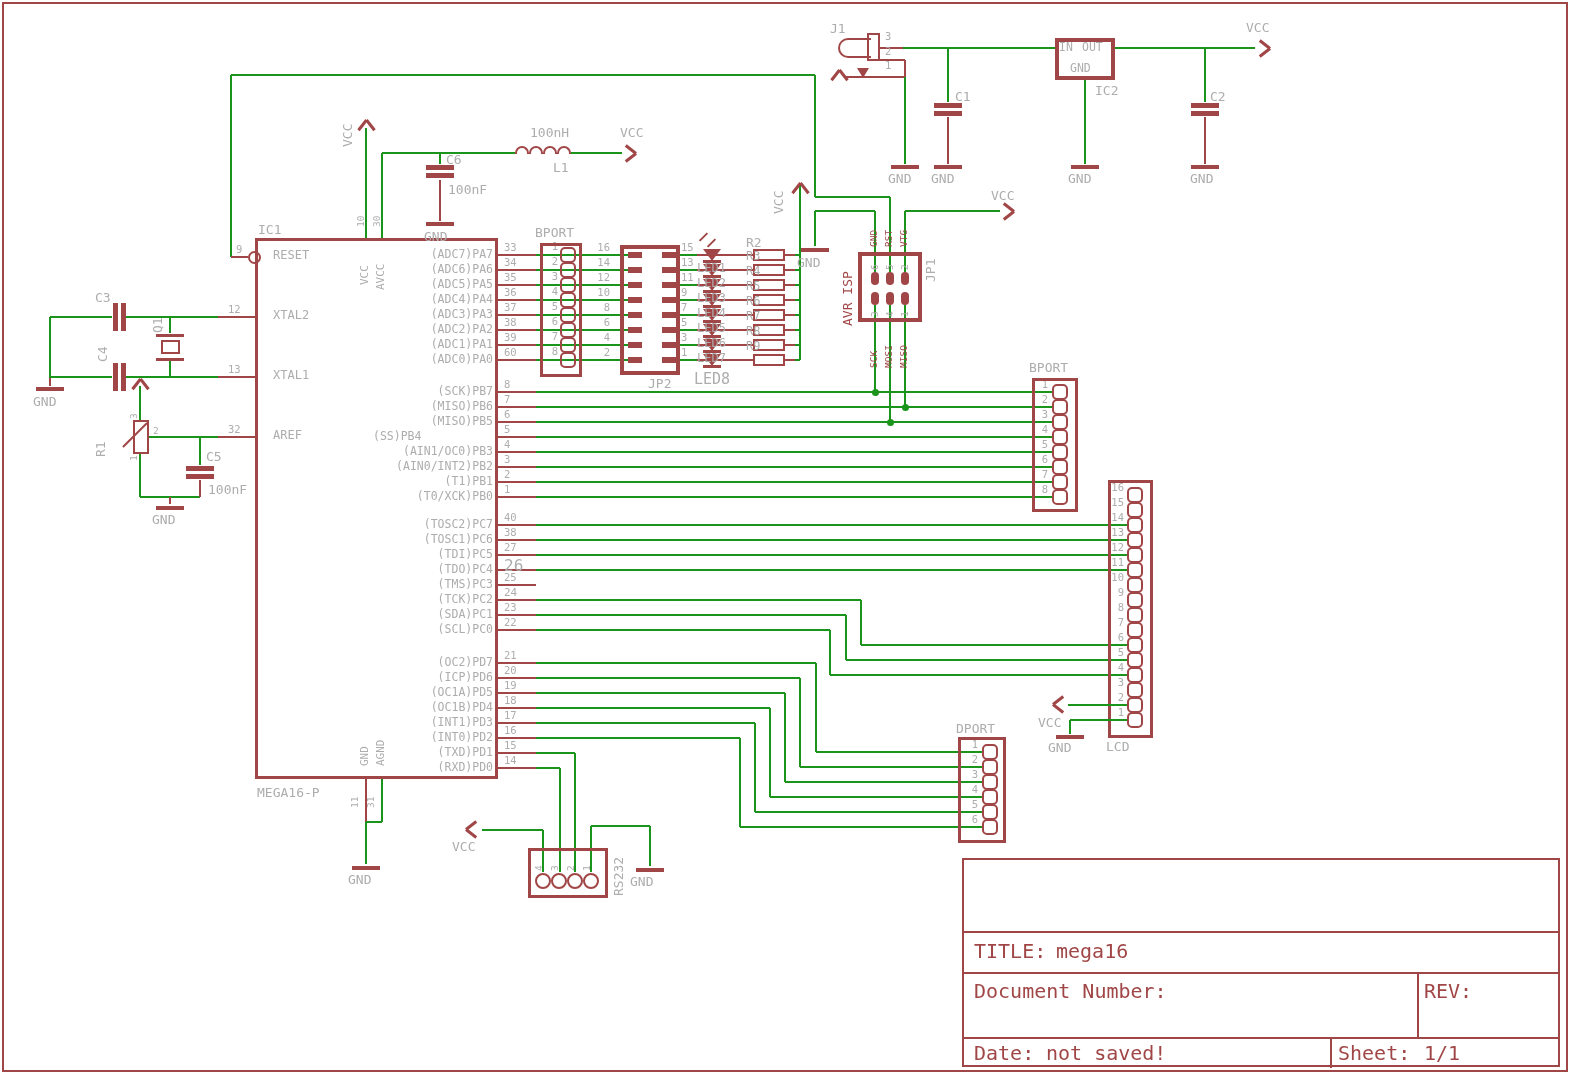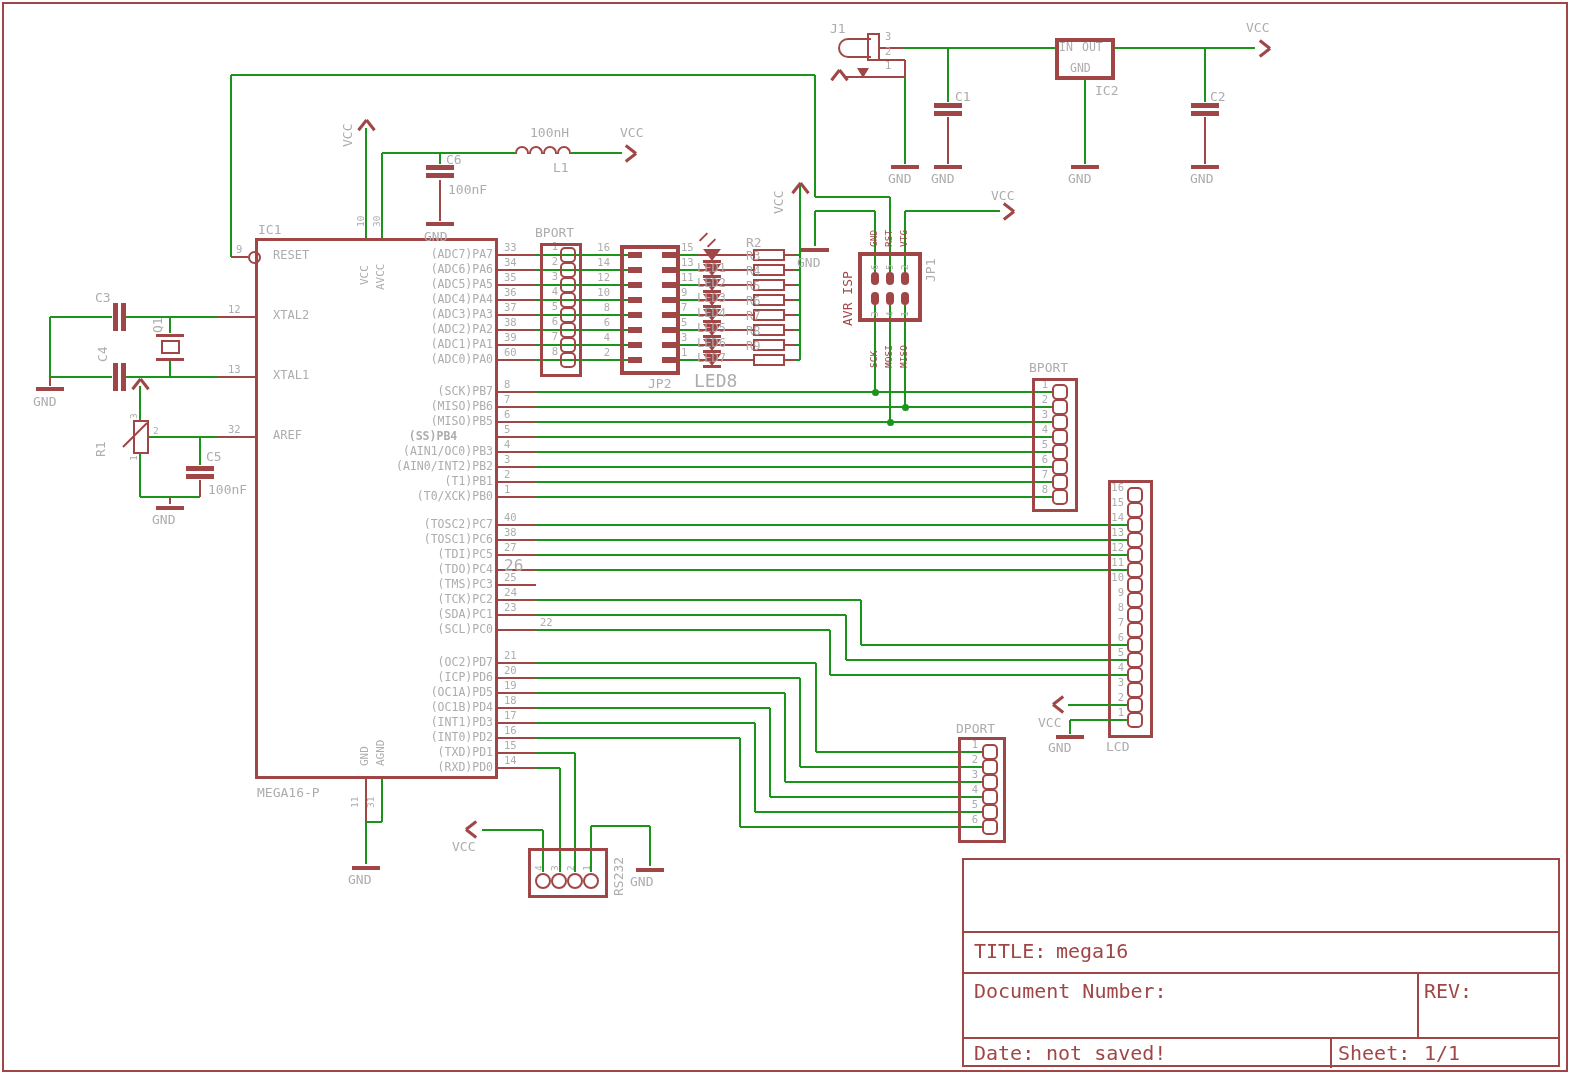--- a/index.html
+++ b/index.html
@@ -306,21 +306,21 @@
     <div class="abs" style="left: 1052px; top: 399px; width: 16px; height: 16px; border: 2px solid rgb(161, 70, 70); border-radius: 5px; box-sizing: border-box;"></div>
     <div class="abs" style="left: 1032px; top: 394px; width: 16px; color: rgb(173, 173, 173); font-size: 10.5px; white-space: nowrap; text-align: right;">2</div>
     <div class="abs" style="left: 498px; top: 421px; width: 38px; height: 2px; background: rgb(161, 70, 70);"></div>
     <div class="abs" style="left: 504px; top: 409px; color: rgb(173, 173, 173); font-size: 10.5px; white-space: nowrap;">6</div>
     <div class="abs" style="left: 373px; top: 415px; width: 120px; color: rgb(173, 173, 173); font-size: 11.5px; white-space: nowrap; text-align: right;">(MISO)PB5</div>
     <div class="abs" style="left: 536px; top: 421px; width: 516px; height: 2px; background: rgb(26, 148, 26);"></div>
     <div class="abs" style="left: 1052px; top: 414px; width: 16px; height: 16px; border: 2px solid rgb(161, 70, 70); border-radius: 5px; box-sizing: border-box;"></div>
     <div class="abs" style="left: 1032px; top: 409px; width: 16px; color: rgb(173, 173, 173); font-size: 10.5px; white-space: nowrap; text-align: right;">3</div>
     <div class="abs" style="left: 498px; top: 436px; width: 38px; height: 2px; background: rgb(161, 70, 70);"></div>
     <div class="abs" style="left: 504px; top: 424px; color: rgb(173, 173, 173); font-size: 10.5px; white-space: nowrap;">5</div>
-    <div class="abs" style="left: 373px; top: 430px; width: 120px; color: rgb(173, 173, 173); font-size: 11.5px; white-space: nowrap; text-align: center; font-weight: bold;">(SS)PB4</div>
+    <div class="abs" style="left: 373px; top: 430px; width: 120px; color: rgb(173, 173, 173); font-size: 11.5px; white-space: nowrap; text-align: left;">(SS)PB4</div>
     <div class="abs" style="left: 536px; top: 436px; width: 516px; height: 2px; background: rgb(26, 148, 26);"></div>
     <div class="abs" style="left: 1052px; top: 429px; width: 16px; height: 16px; border: 2px solid rgb(161, 70, 70); border-radius: 5px; box-sizing: border-box;"></div>
     <div class="abs" style="left: 1032px; top: 424px; width: 16px; color: rgb(173, 173, 173); font-size: 10.5px; white-space: nowrap; text-align: right;">4</div>
     <div class="abs" style="left: 498px; top: 451px; width: 38px; height: 2px; background: rgb(161, 70, 70);"></div>
     <div class="abs" style="left: 504px; top: 439px; color: rgb(173, 173, 173); font-size: 10.5px; white-space: nowrap;">4</div>
     <div class="abs" style="left: 373px; top: 445px; width: 120px; color: rgb(173, 173, 173); font-size: 11.5px; white-space: nowrap; text-align: right;">(AIN1/OC0)PB3</div>
     <div class="abs" style="left: 536px; top: 451px; width: 516px; height: 2px; background: rgb(26, 148, 26);"></div>
     <div class="abs" style="left: 1052px; top: 444px; width: 16px; height: 16px; border: 2px solid rgb(161, 70, 70); border-radius: 5px; box-sizing: border-box;"></div>
     <div class="abs" style="left: 1032px; top: 439px; width: 16px; color: rgb(173, 173, 173); font-size: 10.5px; white-space: nowrap; text-align: right;">5</div>
     <div class="abs" style="left: 498px; top: 466px; width: 38px; height: 2px; background: rgb(161, 70, 70);"></div>
@@ -367,21 +367,21 @@
     <div class="abs" style="left: 536px; top: 599px; width: 325px; height: 2px; background: rgb(26, 148, 26);"></div>
     <div class="abs" style="left: 860px; top: 600px; width: 2px; height: 45px; background: rgb(26, 148, 26);"></div>
     <div class="abs" style="left: 861px; top: 644px; width: 266px; height: 2px; background: rgb(26, 148, 26);"></div>
     <div class="abs" style="left: 498px; top: 614px; width: 38px; height: 2px; background: rgb(161, 70, 70);"></div>
     <div class="abs" style="left: 504px; top: 602px; color: rgb(173, 173, 173); font-size: 10.5px; white-space: nowrap;">23</div>
     <div class="abs" style="left: 373px; top: 608px; width: 120px; color: rgb(173, 173, 173); font-size: 11.5px; white-space: nowrap; text-align: right;">(SDA)PC1</div>
     <div class="abs" style="left: 536px; top: 614px; width: 310px; height: 2px; background: rgb(26, 148, 26);"></div>
     <div class="abs" style="left: 845px; top: 615px; width: 2px; height: 45px; background: rgb(26, 148, 26);"></div>
     <div class="abs" style="left: 846px; top: 659px; width: 281px; height: 2px; background: rgb(26, 148, 26);"></div>
     <div class="abs" style="left: 498px; top: 629px; width: 38px; height: 2px; background: rgb(161, 70, 70);"></div>
-    <div class="abs" style="left: 504px; top: 617px; color: rgb(173, 173, 173); font-size: 10.5px; white-space: nowrap; margin-left: 36px;">22</div>
+    <div class="abs" style="left: 504px; top: 617px; color: rgb(173, 173, 173); font-size: 10.5px; white-space: nowrap;">22</div>
     <div class="abs" style="left: 373px; top: 623px; width: 120px; color: rgb(173, 173, 173); font-size: 11.5px; white-space: nowrap; text-align: right;">(SCL)PC0</div>
     <div class="abs" style="left: 536px; top: 629px; width: 294px; height: 2px; background: rgb(26, 148, 26);"></div>
     <div class="abs" style="left: 829px; top: 630px; width: 2px; height: 45px; background: rgb(26, 148, 26);"></div>
     <div class="abs" style="left: 830px; top: 674px; width: 297px; height: 2px; background: rgb(26, 148, 26);"></div>
     <div class="abs" style="left: 1127px; top: 487px; width: 16px; height: 16px; border: 2px solid rgb(161, 70, 70); border-radius: 5px; box-sizing: border-box;"></div>
     <div class="abs" style="left: 1102px; top: 482px; width: 22px; color: rgb(173, 173, 173); font-size: 10.5px; white-space: nowrap; text-align: right;">16</div>
     <div class="abs" style="left: 1127px; top: 502px; width: 16px; height: 16px; border: 2px solid rgb(161, 70, 70); border-radius: 5px; box-sizing: border-box;"></div>
     <div class="abs" style="left: 1102px; top: 497px; width: 22px; color: rgb(173, 173, 173); font-size: 10.5px; white-space: nowrap; text-align: right;">15</div>
     <div class="abs" style="left: 1127px; top: 517px; width: 16px; height: 16px; border: 2px solid rgb(161, 70, 70); border-radius: 5px; box-sizing: border-box;"></div>
     <div class="abs" style="left: 1102px; top: 512px; width: 22px; color: rgb(173, 173, 173); font-size: 10.5px; white-space: nowrap; text-align: right;">14</div>
@@ -531,21 +531,21 @@
     <div class="abs" style="left: 697px; top: 292px; color: rgb(173, 173, 173); font-size: 12px; white-space: nowrap;">LED3</div>
     <div class="abs" style="left: 746px; top: 280px; color: rgb(173, 173, 173); font-size: 12px; white-space: nowrap;">R5</div>
     <div class="abs" style="left: 697px; top: 307px; color: rgb(173, 173, 173); font-size: 12px; white-space: nowrap;">LED4</div>
     <div class="abs" style="left: 746px; top: 295px; color: rgb(173, 173, 173); font-size: 12px; white-space: nowrap;">R6</div>
     <div class="abs" style="left: 697px; top: 322px; color: rgb(173, 173, 173); font-size: 12px; white-space: nowrap;">LED5</div>
     <div class="abs" style="left: 746px; top: 310px; color: rgb(173, 173, 173); font-size: 12px; white-space: nowrap;">R7</div>
     <div class="abs" style="left: 697px; top: 337px; color: rgb(173, 173, 173); font-size: 12px; white-space: nowrap;">LED6</div>
     <div class="abs" style="left: 746px; top: 325px; color: rgb(173, 173, 173); font-size: 12px; white-space: nowrap;">R8</div>
     <div class="abs" style="left: 697px; top: 352px; color: rgb(173, 173, 173); font-size: 12px; white-space: nowrap;">LED7</div>
     <div class="abs" style="left: 746px; top: 340px; color: rgb(173, 173, 173); font-size: 12px; white-space: nowrap;">R9</div>
-    <div class="abs" style="left: 694px; top: 371px; color: rgb(173, 173, 173); font-size: 18px; white-space: nowrap;">LED8</div>
+    <div class="abs" style="left: 694px; top: 371px; color: rgb(173, 173, 173); font-size: 15px; white-space: nowrap;">LED8</div>
     <div class="abs" style="left: 746px; top: 236px; color: rgb(173, 173, 173); font-size: 13px; white-space: nowrap;">R2</div>
     <div class="abs" style="left: 95px; top: 291px; color: rgb(173, 173, 173); font-size: 13px; white-space: nowrap;">C3</div>
     <div class="abs" style="left: 96px; top: 362px; color: rgb(173, 173, 173); font-size: 13px; white-space: nowrap; transform-origin: 0px 0px; transform: rotate(-90deg);">C4</div>
     <div class="abs" style="left: 151px; top: 333px; color: rgb(173, 173, 173); font-size: 13px; white-space: nowrap; transform-origin: 0px 0px; transform: rotate(-90deg);">Q1</div>
     <div class="abs" style="left: 94px; top: 457px; color: rgb(173, 173, 173); font-size: 13px; white-space: nowrap; transform-origin: 0px 0px; transform: rotate(-90deg);">R1</div>
     <div class="abs" style="left: 129px; top: 419px; color: rgb(173, 173, 173); font-size: 9.5px; white-space: nowrap; transform-origin: 0px 0px; transform: rotate(-90deg);">3</div>
     <div class="abs" style="left: 153px; top: 426px; color: rgb(173, 173, 173); font-size: 9.5px; white-space: nowrap;">2</div>
     <div class="abs" style="left: 129px; top: 461px; color: rgb(173, 173, 173); font-size: 9.5px; white-space: nowrap; transform-origin: 0px 0px; transform: rotate(-90deg);">1</div>
     <div class="abs" style="left: 206px; top: 450px; color: rgb(173, 173, 173); font-size: 13px; white-space: nowrap;">C5</div>
     <div class="abs" style="left: 208px; top: 483px; color: rgb(173, 173, 173); font-size: 13px; white-space: nowrap;">100nF</div>

